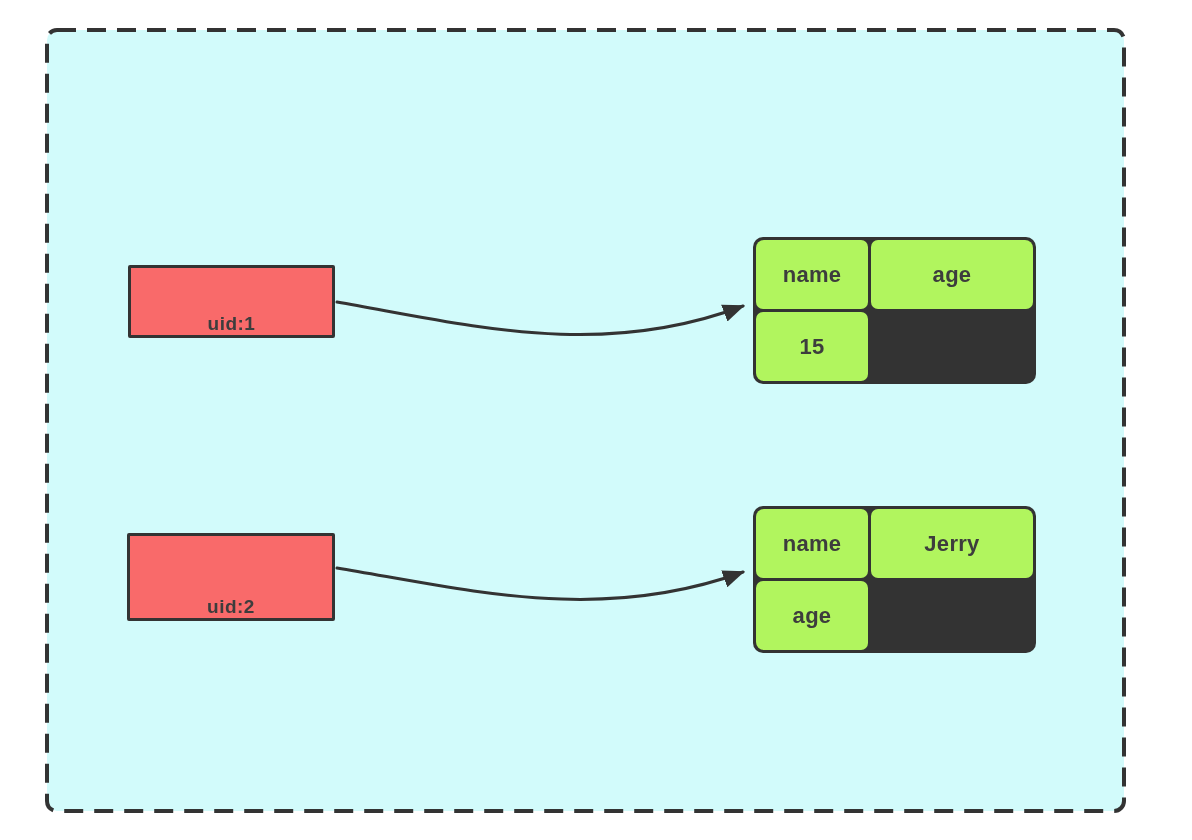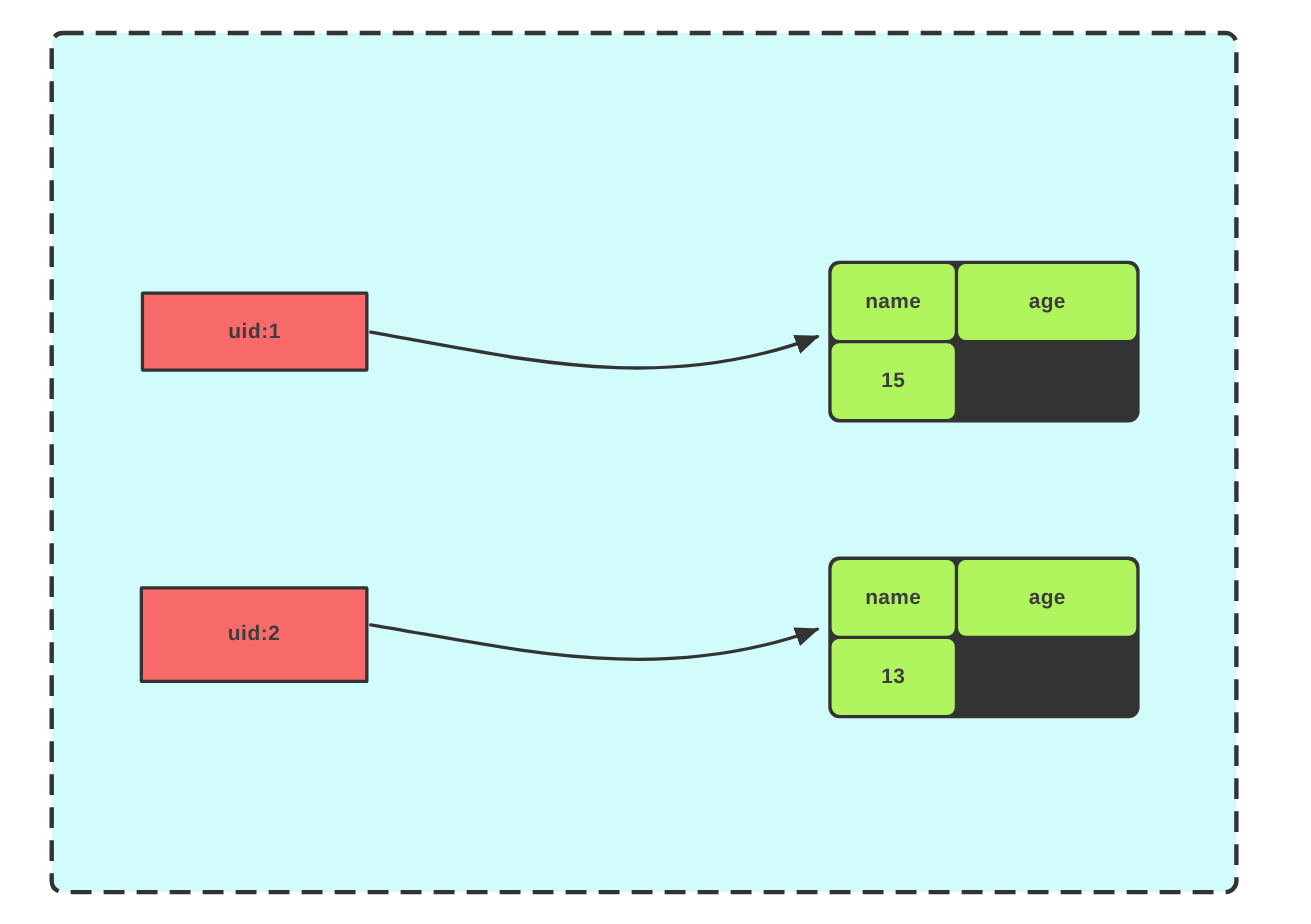--- a/index.html
+++ b/index.html
@@ -15,21 +15,21 @@
     pointer-events: none;
   }
   .arrows-svg { z-index: 3; }
   .panel-svg { z-index: 0; }
 
   .knode {
     position: absolute; z-index: 2;
     background: var(--key-fill, #f96a6a);
     border: 3px solid var(--stroke, #333333);
     border-radius: 2px;
-    display: flex; align-items: center; justify-content: center;
+    display: flex; align-items: flex-end; justify-content: center;
     color: var(--text, #3d3d3d);
     font-size: 19px; font-weight: bold; letter-spacing: 0.5px;
   }
   .knode.k1 { left: 128px; top: 265px; width: 207px; height: 73px; }
   .knode.k2 { left: 127px; top: 533px; width: 208px; height: 88px; }
 
   .htable {
     position: absolute; z-index: 2;
     display: grid;
     grid-template-columns: 112px 162px;
@@ -38,21 +38,21 @@
     background: var(--stroke, #333333);
     border-radius: 10px;
   }
   .htable.t1 { left: 753px; top: 237px; }
   .htable.t2 { left: 753px; top: 506px; }
   .hcell {
     background: var(--value-fill, #b1f55e);
     border-radius: 7px;
     display: flex; align-items: center; justify-content: center;
     color: var(--text, #3d3d3d);
-    font-size: 19px; font-weight: bold; letter-spacing: 0.3px;
+    font-size: 22px; font-weight: bold; letter-spacing: 0.3px;
   }
   .htable .hcell:nth-child(1) { border-top-left-radius: 8px; }
   .htable .hcell:nth-child(2) { border-top-right-radius: 8px; }
   .htable .hcell:nth-child(3) { border-bottom-left-radius: 8px; }
   .htable .hcell:nth-child(4) { border-bottom-right-radius: 8px; text-decoration: underline; }
 
   .edge { fill: none; stroke: var(--stroke, #333333); stroke-width: 3; stroke-linecap: round; }
 </style>
 </head>
 <body>
@@ -72,22 +72,22 @@
   </div>
 
   <div class="htable t1">
     <div class="hcell">name</div>
     <div class="hcell">age</div>
     <div class="hcell">15</div>
   </div>
 
   <div class="htable t2">
     <div class="hcell">name</div>
+    <div class="hcell">Jerry</div>
     <div class="hcell">age</div>
-    <div class="hcell">13</div>
   </div>
 
   <svg class="arrows-svg" viewBox="0 0 1192 840">
     <defs>
       <marker id="arrowhead" markerUnits="userSpaceOnUse" markerWidth="24" markerHeight="18" refX="20" refY="9" orient="auto">
         <path d="M0,0 L22,9 L0,18 Z" style="fill: var(--stroke, #333333);"></path>
       </marker>
     </defs>
     <path class="edge" d="M 337 302 C 470 325, 600 360, 743 306" marker-end="url(#arrowhead)"></path>
     <path class="edge" d="M 337 568 C 470 590, 600 624, 743 572" marker-end="url(#arrowhead)"></path>

